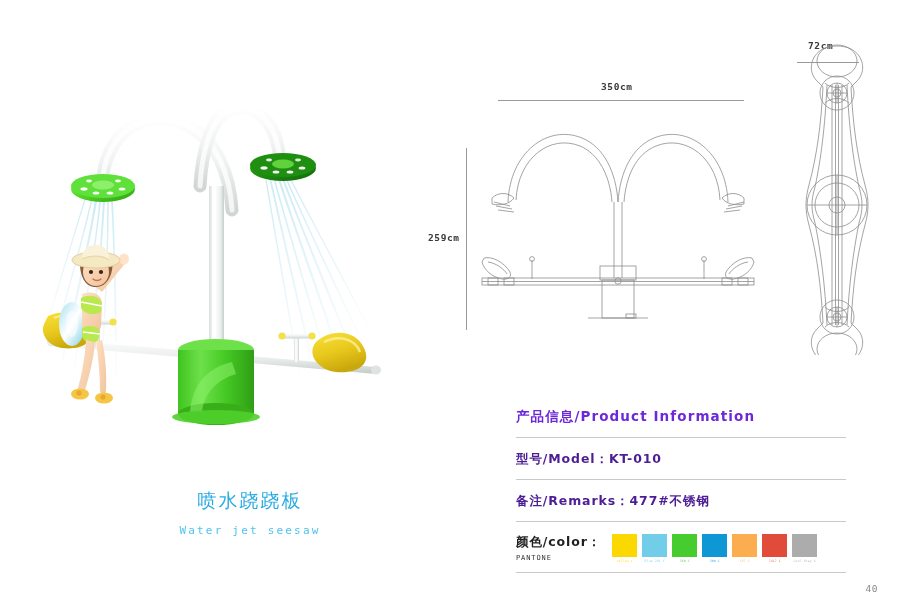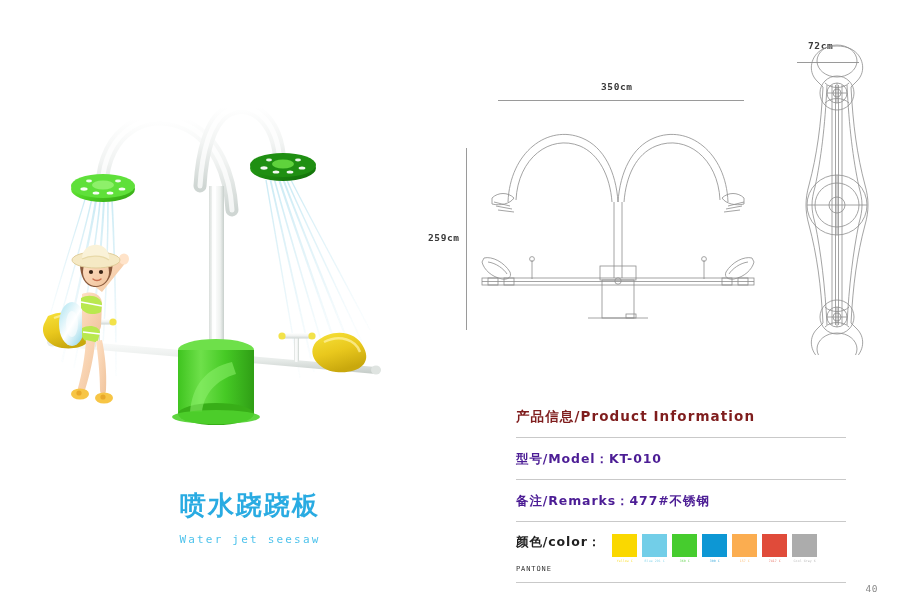--- a/index.html
+++ b/index.html
@@ -12,21 +12,21 @@
   .page { position: relative; width: 900px; height: 610px; background: #fff; }
 
   
   .photo-area { position: absolute; left: 40px; top: 90px; width: 420px; height: 360px; }
 
   .photo-svg { position: absolute; left: 0; top: 0; }
 
   
   .title-block { position: absolute; left: 120px; top: 488px; width: 260px; text-align: center; }
   .title-cn {
-    font-size: 26px; color: #29ABE2; letter-spacing: 2px; font-weight: 700;
+    font-size: 19px; color: #29ABE2; letter-spacing: 2px; font-weight: 400;
     font-family: "DejaVu Sans", "Liberation Sans", sans-serif;
   }
   .title-en {
     margin-top: 10px; font-size: 11px; color: #4FC3EC; letter-spacing: 2.2px;
     font-family: "DejaVu Sans Mono", "Liberation Mono", monospace;
   }
 
   
   .draw-front { position: absolute; left: 470px; top: 80px; width: 300px; height: 260px; }
   .draw-top   { position: absolute; left: 775px; top: 35px; width: 120px; height: 320px; }
@@ -41,39 +41,39 @@
 
   
   .rule { position: absolute; background: #9a9a9a; }
   .rule-350 { left: 498px; top: 100px; width: 246px; height: 1px; }
   .rule-259 { left: 466px; top: 148px; width: 1px; height: 182px; }
   .rule-72  { left: 797px; top: 62px; width: 62px; height: 1px; }
 
   
   .info { position: absolute; left: 516px; top: 408px; width: 330px; }
   .info-head {
-    font-size: 13.5px; color: #7f1d1d; letter-spacing: 1.1px; padding-bottom: 11px;
+    font-size: 13.5px; color: #6d28d9; letter-spacing: 1.1px; padding-bottom: 11px;
     font-family: "DejaVu Sans", "Liberation Sans", sans-serif; font-weight: 600;
   }
   .hr { height: 1px; background: #c9c9c9; width: 100%; }
   .row { padding: 12px 0 11px 0; }
   .row-text {
     font-size: 12.5px; color: #4c1d95; letter-spacing: .9px; line-height: 1.45;
     font-family: "DejaVu Sans", "Liberation Sans", sans-serif; font-weight: 600;
   }
   .row-text .ind { display: inline-block; padding-left: 84px; }
 
   .color-row { display: flex; align-items: flex-start; padding: 11px 0 9px 0; }
   .color-label { flex: 0 0 auto; padding-top: 1px; }
   .color-label .cl-main {
     font-size: 12.5px; color: #1f1f1f; letter-spacing: .9px; font-weight: 700;
     font-family: "DejaVu Sans", "Liberation Sans", sans-serif;
   }
   .color-label .cl-sub {
-    margin-top: 14px; font-size: 7px; color: #333; letter-spacing: .9px;
+    margin-top: 3px; font-size: 7px; color: #333; letter-spacing: .9px;
     font-family: "DejaVu Sans Mono", "Liberation Mono", monospace;
   }
   .swatches { display: flex; gap: 5px; margin-left: 11px; padding-top: 1px; }
   .sw-wrap { width: 25px; }
   .sw { width: 25px; height: 23px; }
   .sw-cap {
     margin-top: 2px; font-size: 3.2px; text-align: center; letter-spacing: .1px;
     font-family: "DejaVu Sans Mono", "Liberation Mono", monospace;
     white-space: nowrap; overflow: hidden; opacity: .82;
   }

